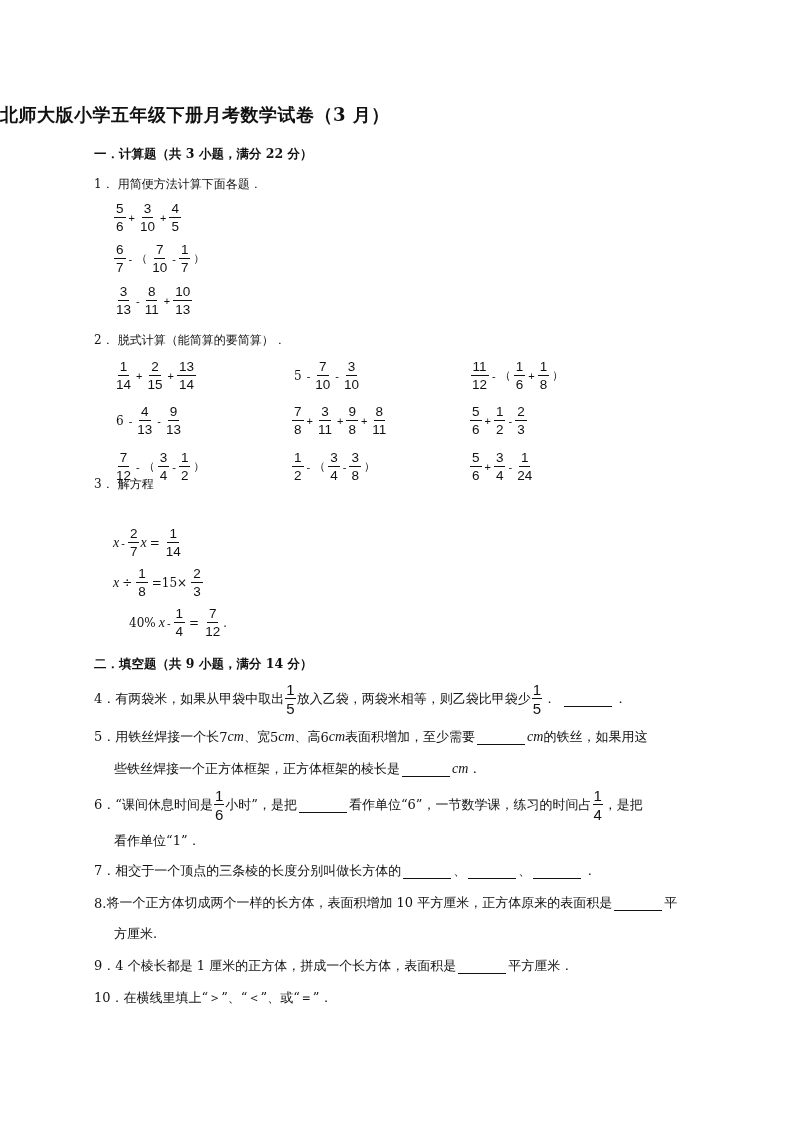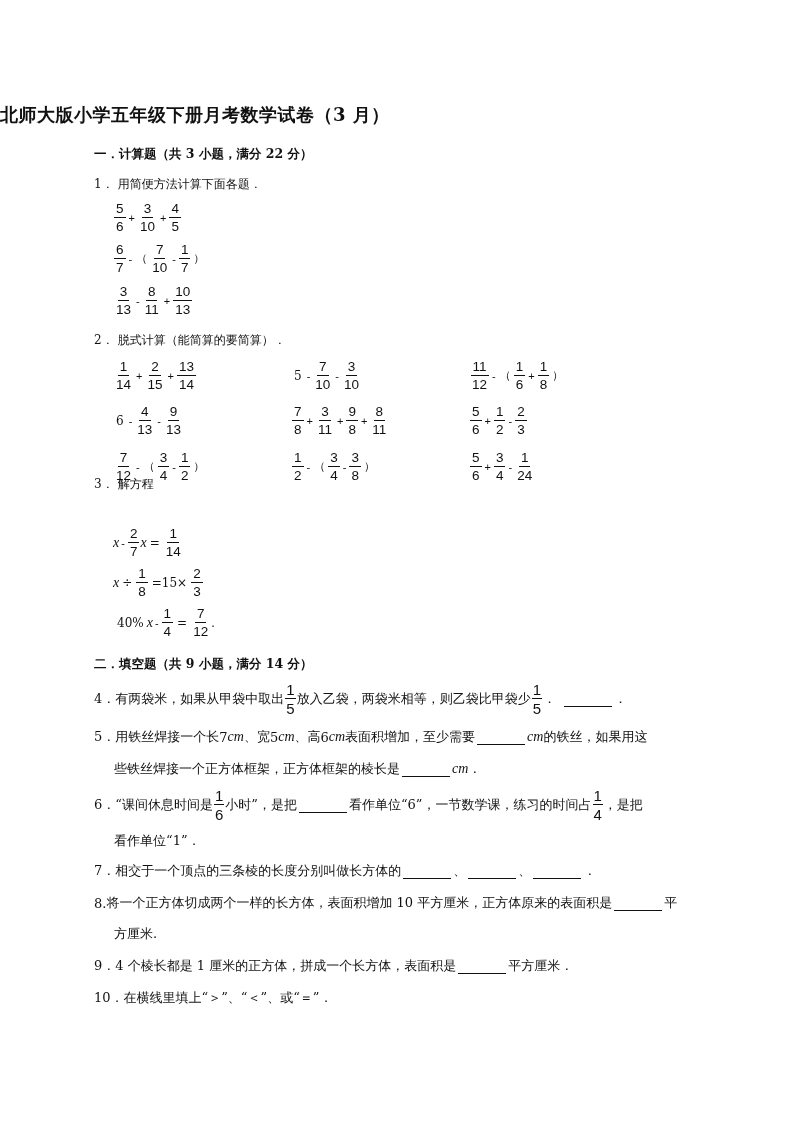--- a/index.html
+++ b/index.html
@@ -279,21 +279,21 @@
         <span class="d">8</span>
       </span>
     <span class="op-s">=15×</span>
     <span class="frac">
         <span class="n">2</span>
         <span class="d">3</span>
       </span>
   </div>
 
   <div class="expr" style="left:113px; top:607px;">
-    <span class="op-s" style="margin-left:4px">40%</span>
+    <span class="op-s" style="margin-left:16px">40%</span>
       <span class="it">x</span>
     <span class="op">-</span>
     <span class="frac">
         <span class="n">1</span>
         <span class="d">4</span>
       </span>
     <span class="op-s">=</span>
     <span class="frac">
         <span class="n">7</span>
         <span class="d">12</span>

